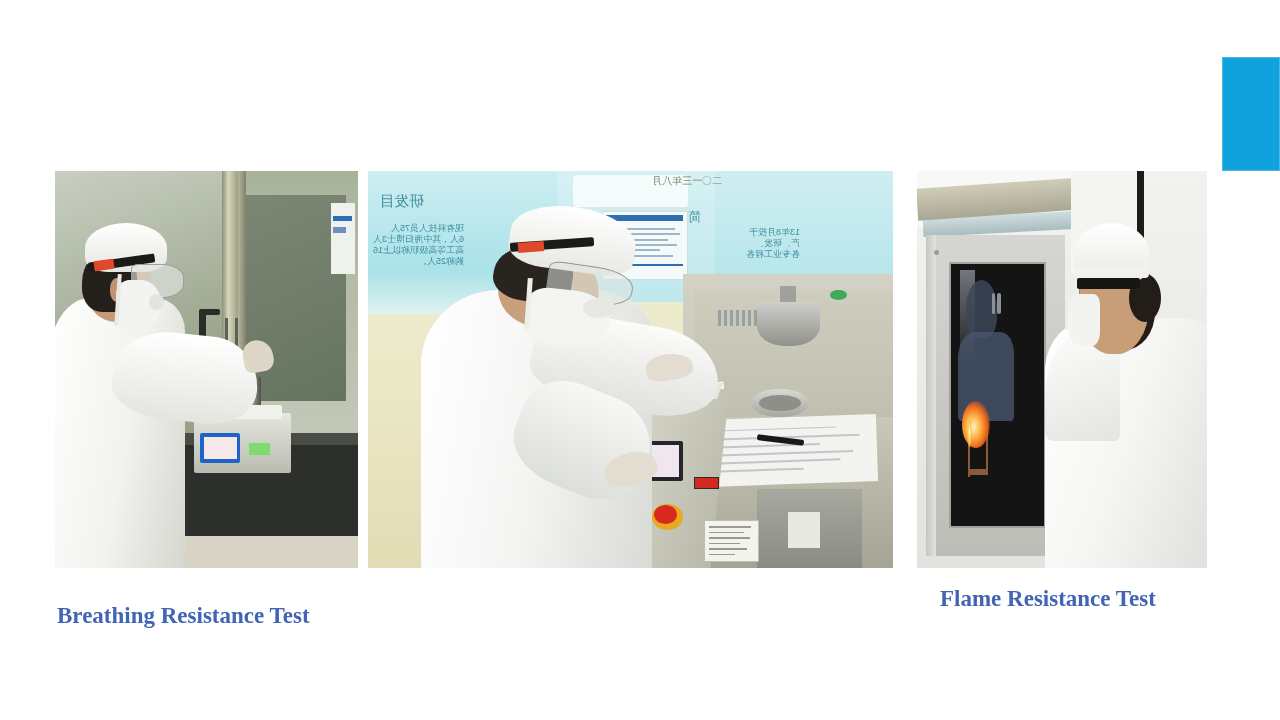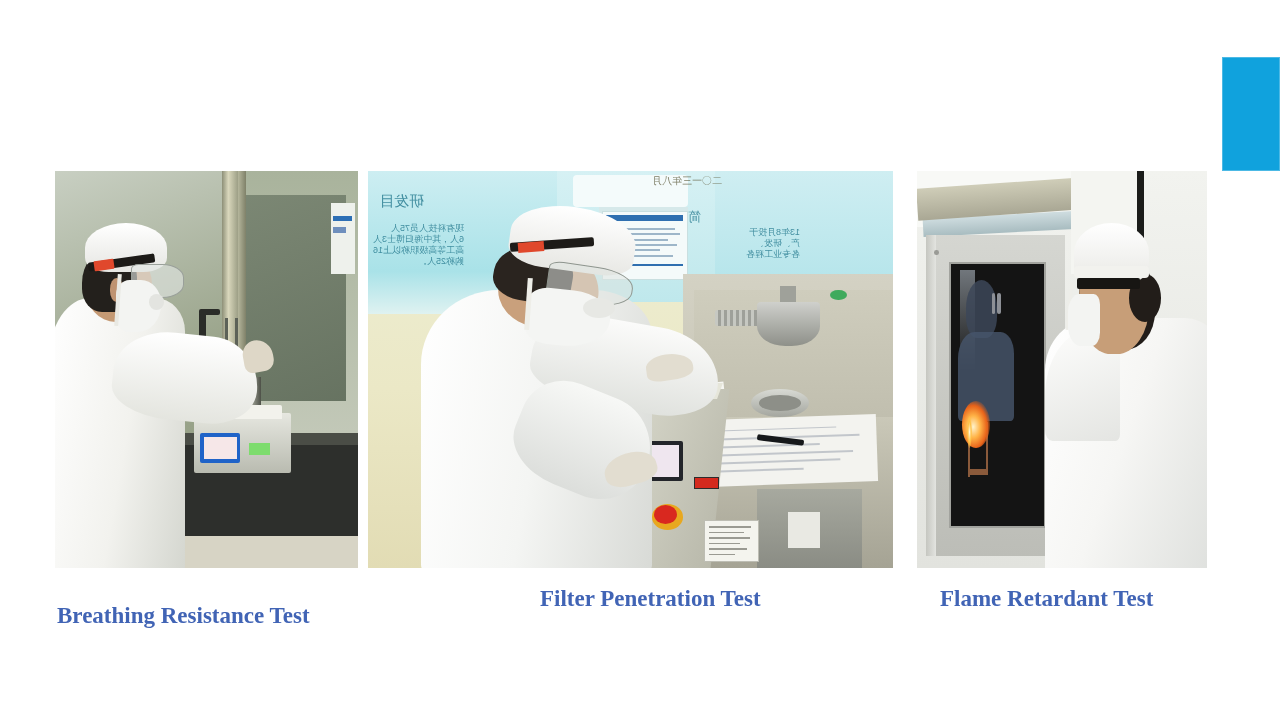--- a/index.html
+++ b/index.html
@@ -393,16 +393,15 @@
       <div class="sh p3-bun"></div>
       <div class="sh p3-cap"></div>
       <div class="sh p3-capbrim"></div>
       <div class="sh p3-capband"></div>
       <div class="sh p3-strap"></div>
       <div class="sh p3-mask"></div>
     </div>
   </div>
 
   <div class="caption cap-1">Breathing Resistance Test</div>
-  <div class="caption cap-2">Filter Penetration Test</div>
-  <div class="caption cap-3">Flame Retardant Test</div>
+  <div class="caption cap-3">Flame Resistance Test</div>
 
 </div>
 
 </body></html>

